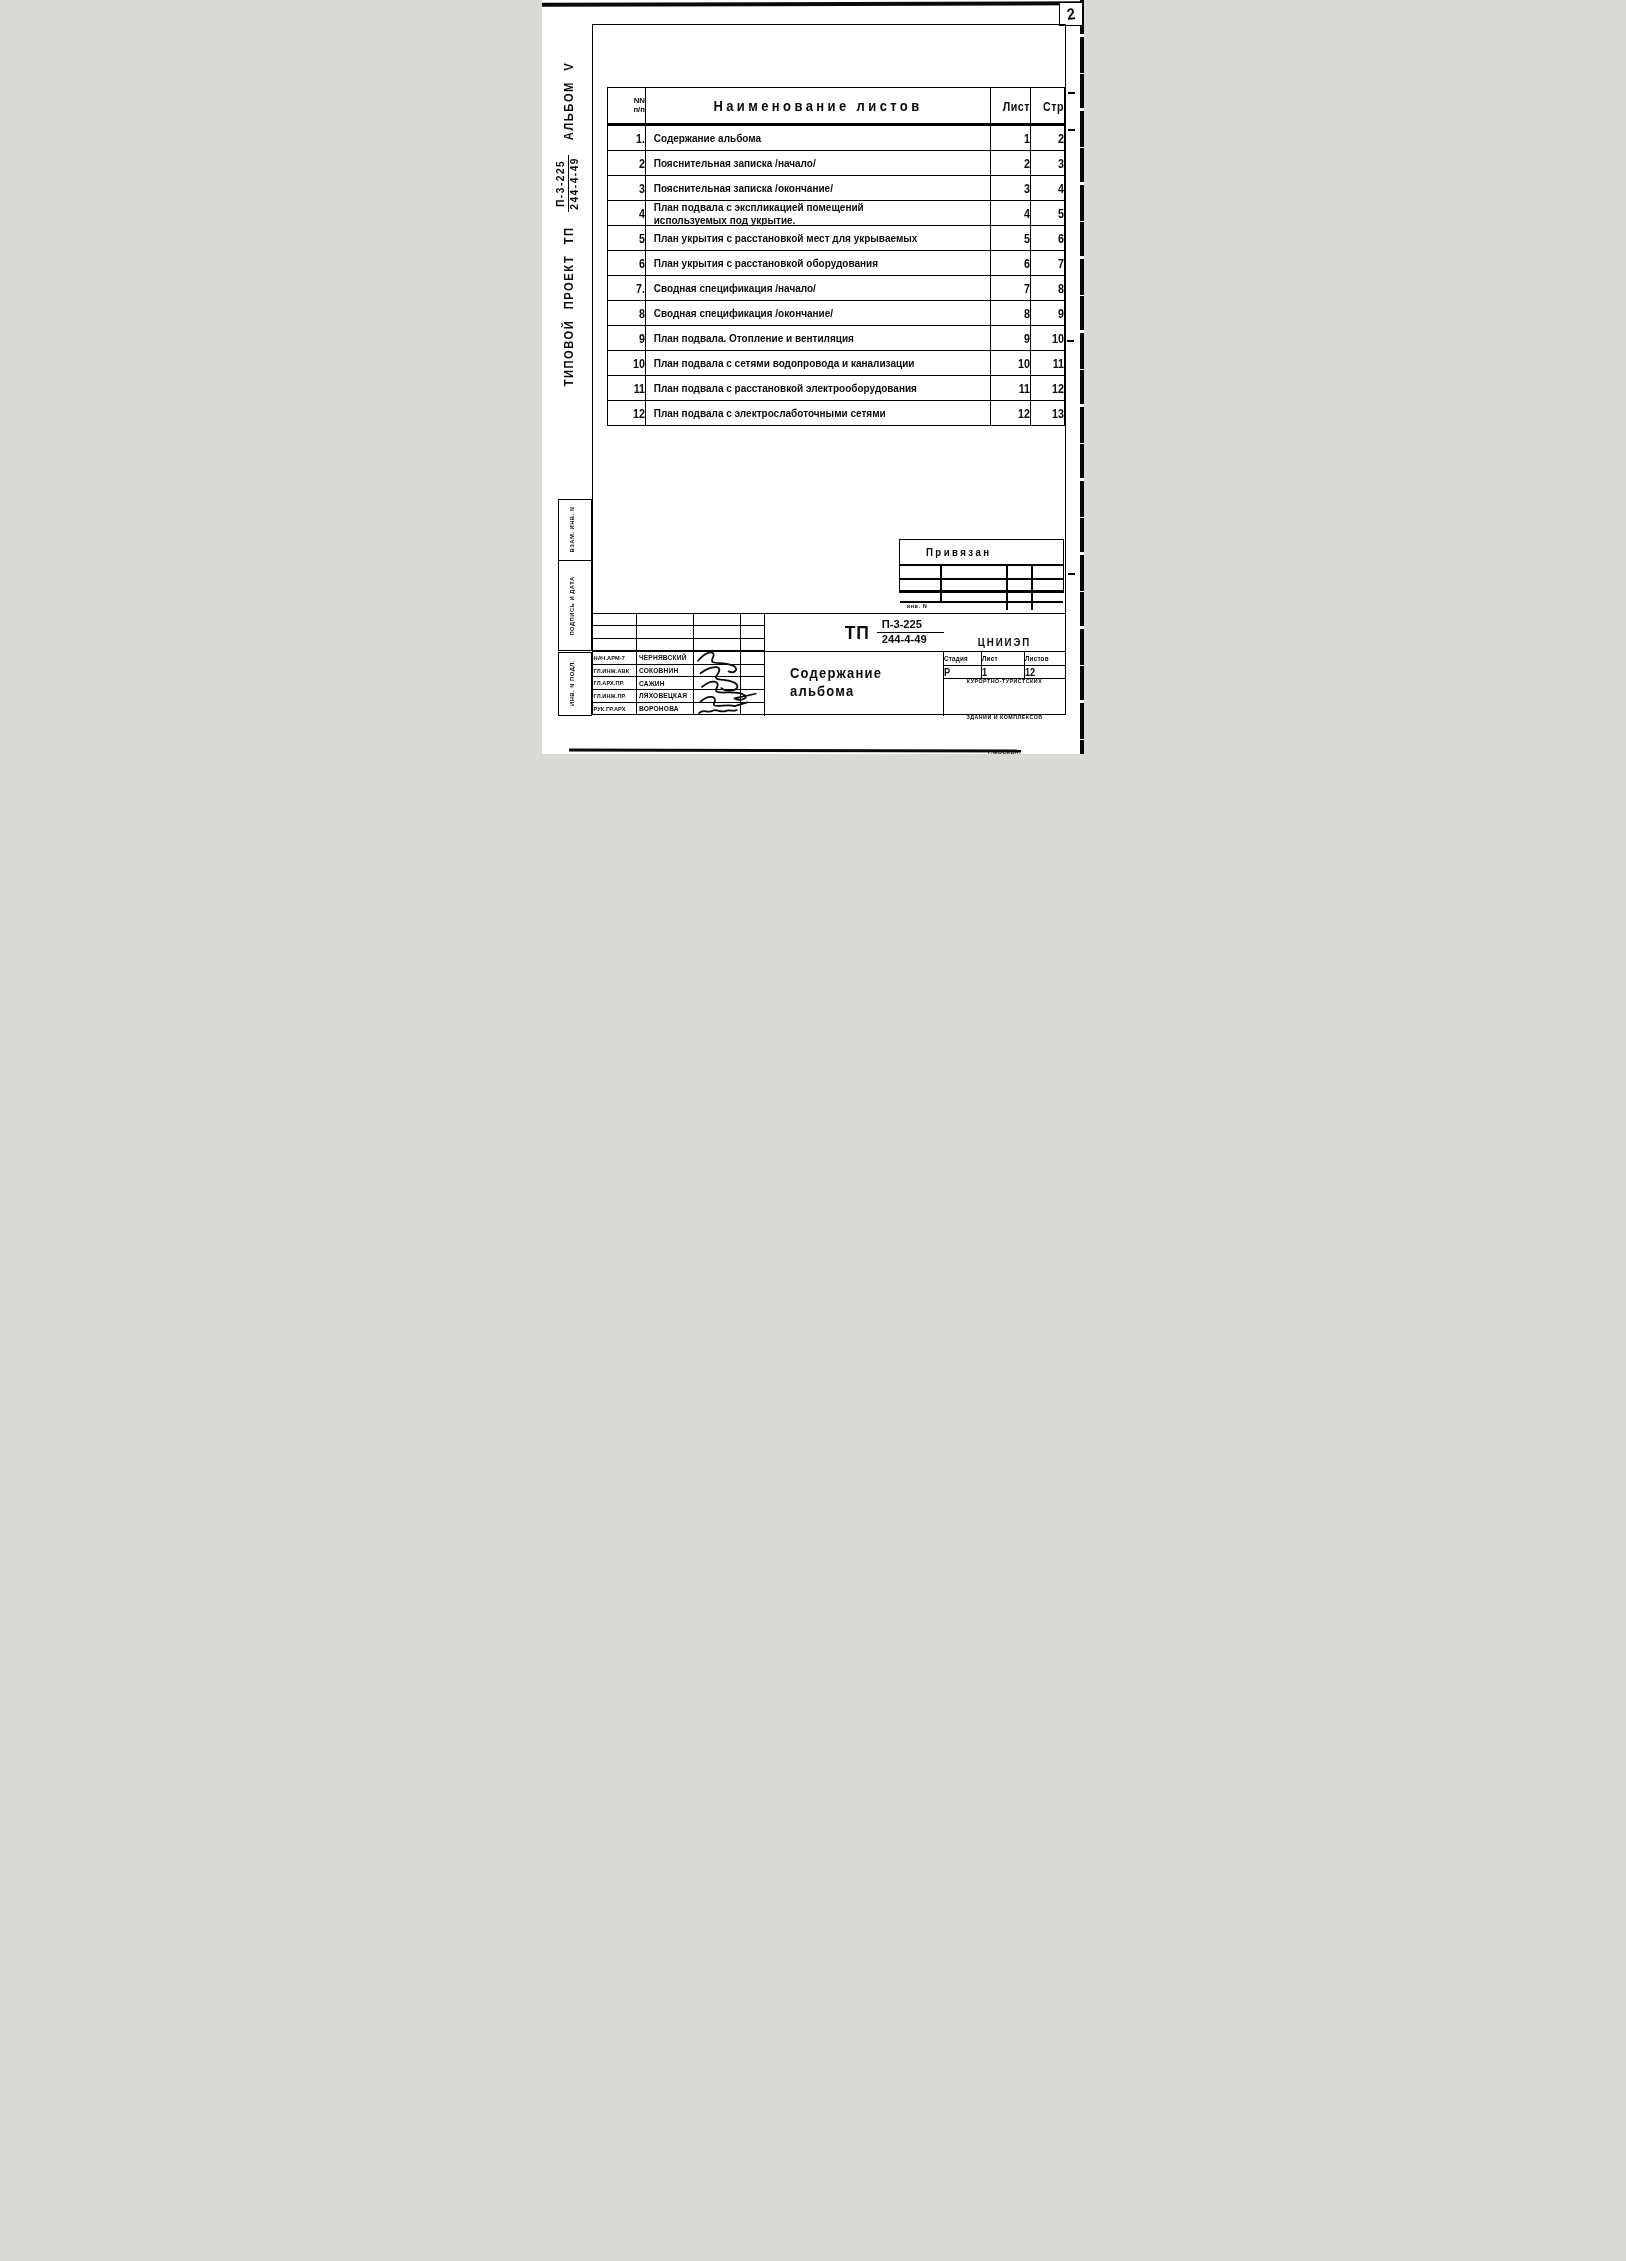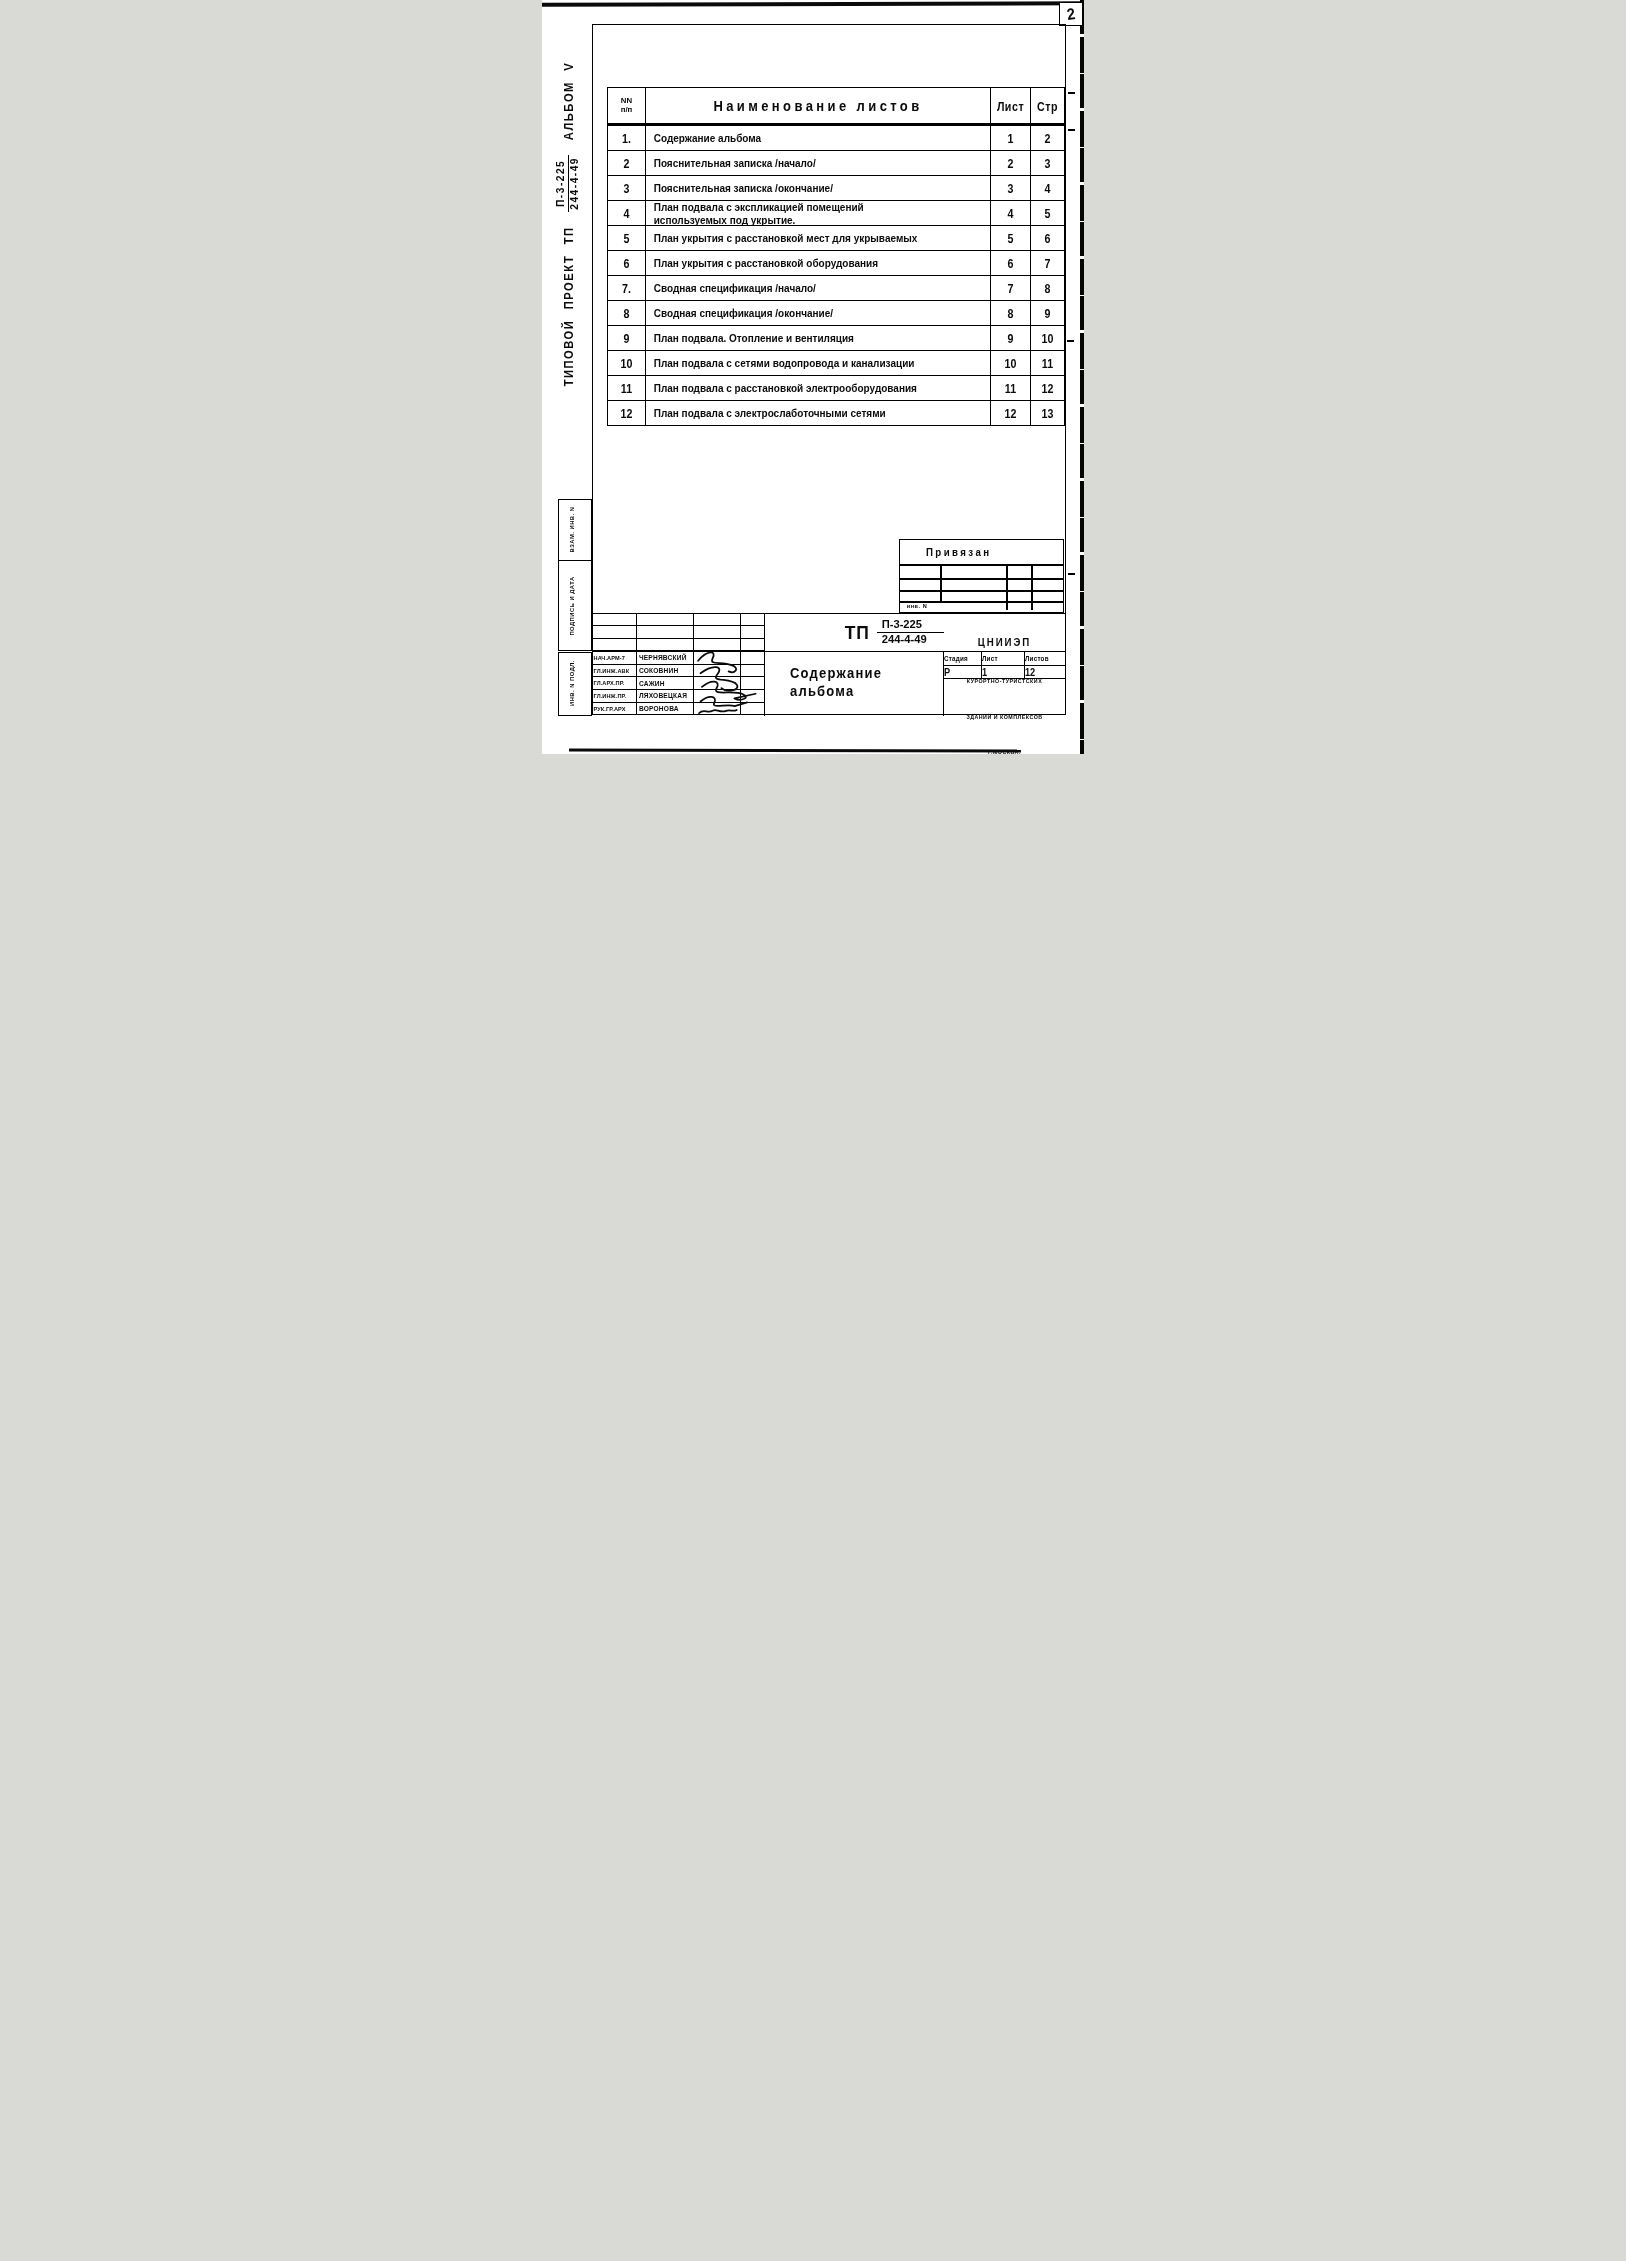--- a/index.html
+++ b/index.html
@@ -29,29 +29,29 @@
   .frac-bot{padding-top:1px;}
   
   .sb-box{background:#fff;border:1.5px solid #000;box-sizing:border-box;left:15.5px;width:34px;}
   .sb-label{font-size:5.8px;font-weight:bold;letter-spacing:0.5px;text-transform:uppercase;}
   
   table.toc{position:absolute;left:65px;top:87px;width:458px;border:1.9px solid #000;
             border-collapse:collapse;table-layout:fixed;background:#fff;}
   .toc th,.toc td{border:1.5px solid #000;padding:0;vertical-align:middle;overflow:hidden;}
   .toc thead th{border-bottom:3.4px solid #000;height:35px;}
   .toc td{height:24px;}
-  .toc .c-num,.toc .c-sheet,.toc .c-page{text-align:center;}
+  .toc .c-num,.toc .c-sheet,.toc .c-page{text-align:right;}
   .th-num{font-size:7.8px;font-weight:bold;line-height:8.7px;}
   .th-name{font-size:13px;font-weight:bold;letter-spacing:3.4px;}
   .th-small{font-size:10.7px;font-weight:bold;letter-spacing:0.5px;}
   .cell-num{font-size:10.7px;}
   .cell-name{font-size:10px;white-space:pre;line-height:11.2px;transform-origin:left center;padding-left:1.9px;}
   td.c-name{padding-left:5.8px;}
   
-  .privy{left:357px;top:539px;width:165px;height:74px;border:1.9px solid #000;box-sizing:border-box;background:#fff;}
+  .privy{left:357px;top:539px;width:165px;height:54px;border:1.9px solid #000;box-sizing:border-box;background:#fff;}
   .pline{position:absolute;background:#000;}
   .privy-title{position:absolute;left:26px;top:5.8px;font-size:9.7px;font-weight:bold;letter-spacing:2.4px;}
   .privy-inv{position:absolute;left:6.8px;top:63px;font-size:5.6px;font-weight:bold;letter-spacing:0.5px;}
   
   .tp-row{left:223px;top:613px;width:301px;height:39px;border-top:1.9px solid #000;border-bottom:1.9px solid #000;
           box-sizing:border-box;display:flex;align-items:center;justify-content:center;}
   .tp-inner{display:flex;align-items:center;gap:6.8px;transform:translateX(-21px);}
   .tp-prefix{font-size:17.5px;font-weight:bold;letter-spacing:1px;transform:scaleY(1.1);}
   .tp-frac{font-size:11.2px;}
   .tp-frac .frac-top{padding:0 22.3px 1.9px 4.9px;}

